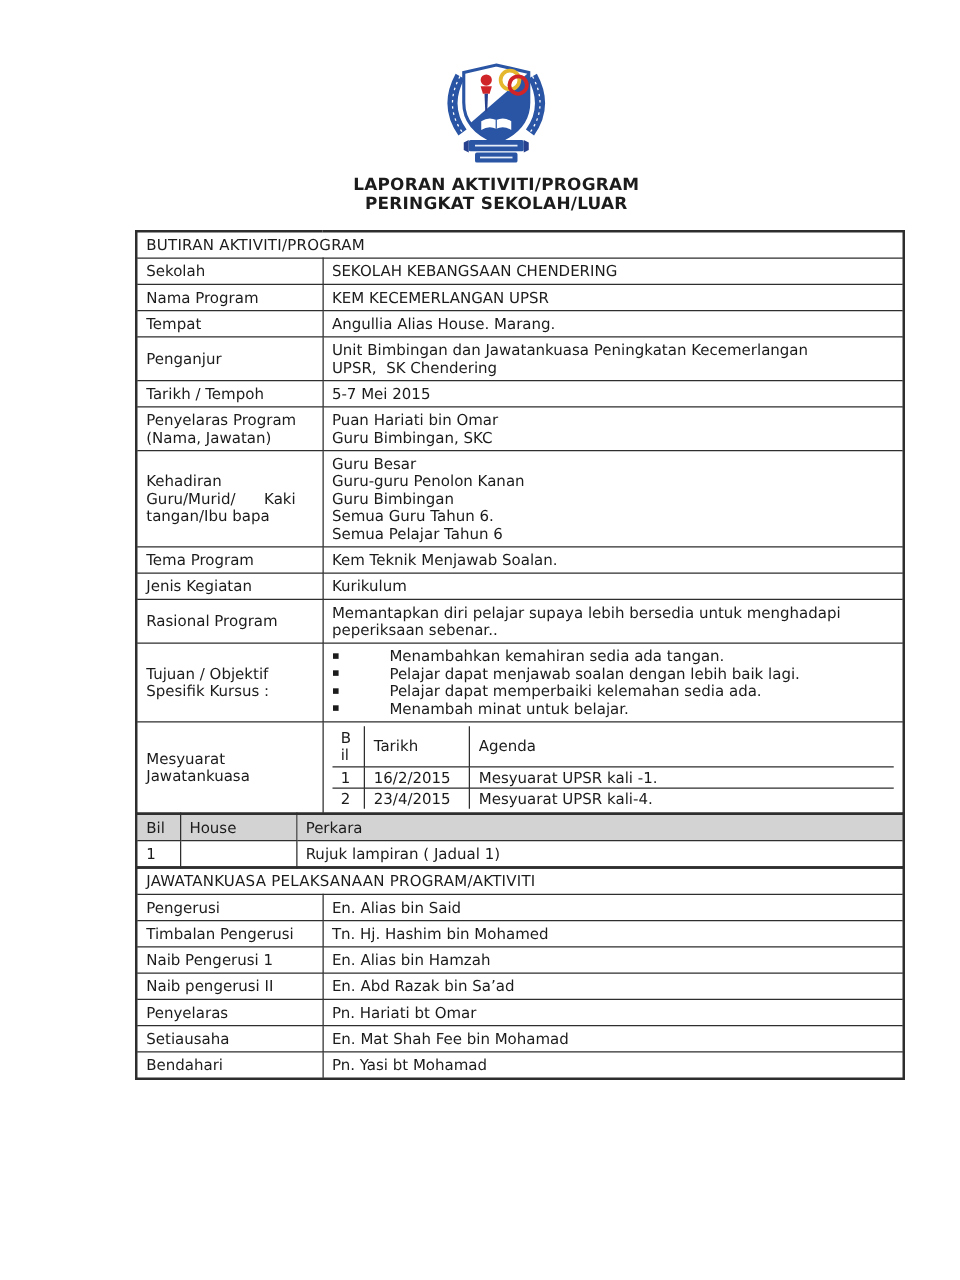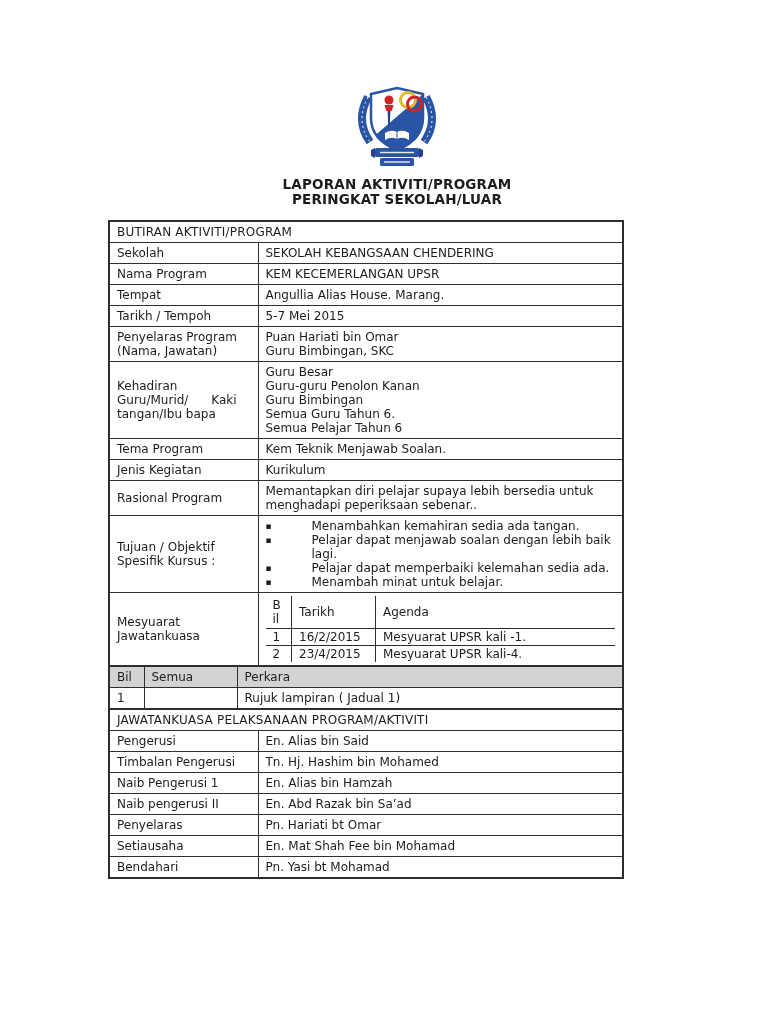--- a/index.html
+++ b/index.html
@@ -5,30 +5,30 @@
   html,body { margin:0; padding:0; background:#ffffff; }
   body {
     width:768px; height:1024px;
     font-family:"DejaVu Sans", sans-serif;
     color:#1c1c1c;
     -webkit-font-smoothing:antialiased;
   }
   .page { position:relative; width:768px; height:1024px; overflow:hidden; background:#ffffff; }
 
   
-  .doc-header { padding-top:84px; }
+  .doc-header { padding-top:48px; }
   .doc-header-inner { width:768px; text-align:center; transform:translateX(13px); }
   .logo-wrap { width:88px; height:84px; margin:0 auto; }
   .title-line { font-weight:bold; font-size:13.5px; line-height:15px; letter-spacing:0.2px; }
   .title-block { margin-top:9px; }
 
   
   .doc-table {
     border-collapse:collapse; table-layout:fixed;
-    width:516px; margin-left:108px;
+    width:616px; margin-left:108px;
     border:2px solid #2e2e2e;
   }
   .doc-table + .doc-table { margin-top:-2px; }
   .doc-table td, .doc-table th {
     border:1px solid #2e2e2e;
     padding:3px 7px;
     font-size:12px; line-height:14px;
     font-weight:normal; text-align:left; vertical-align:middle;
     overflow:hidden;
   }
@@ -131,20 +131,25 @@
       <td class="label-cell pre">Sekolah</td>
       <td class="pre strong">SEKOLAH KEBANGSAAN CHENDERING</td>
     </tr>
     <tr>
       <td class="label-cell pre">Nama Program</td>
       <td class="pre strong">KEM KECEMERLANGAN UPSR</td>
     </tr>
     <tr>
       <td class="label-cell pre">Tempat</td>
       <td class="pre">Angullia Alias House. Marang.</td>
+    </tr>
+    <tr>
+      <td class="label-cell pre">Penganjur</td>
+      <td class="pre">Unit Bimbingan dan Jawatankuasa Peningkatan Kecemerlangan
+UPSR,  SK Chendering</td>
     </tr>
     <tr>
       <td class="label-cell pre">Tarikh / Tempoh</td>
       <td class="pre">5-7 Mei 2015</td>
     </tr>
     <tr>
       <td class="label-cell pre">Penyelaras Program
 (Nama, Jawatan)</td>
       <td class="pre">Puan Hariati bin Omar
 Guru Bimbingan, SKC</td>
@@ -229,21 +234,21 @@
 
   <table class="doc-table">
     <colgroup>
         <col style="width:35px">
         <col style="width:93px">
         <col>
       </colgroup>
     <tbody>
     <tr class="grey-row">
       <th>Bil</th>
-      <th>Semua</th>
+      <th>House</th>
       <th>Perkara</th>
     </tr>
     <tr>
       <td>1</td>
       <td class="empty-cell"></td>
       <td>Rujuk lampiran ( Jadual 1)</td>
     </tr>
   </tbody>
     </table>
 

